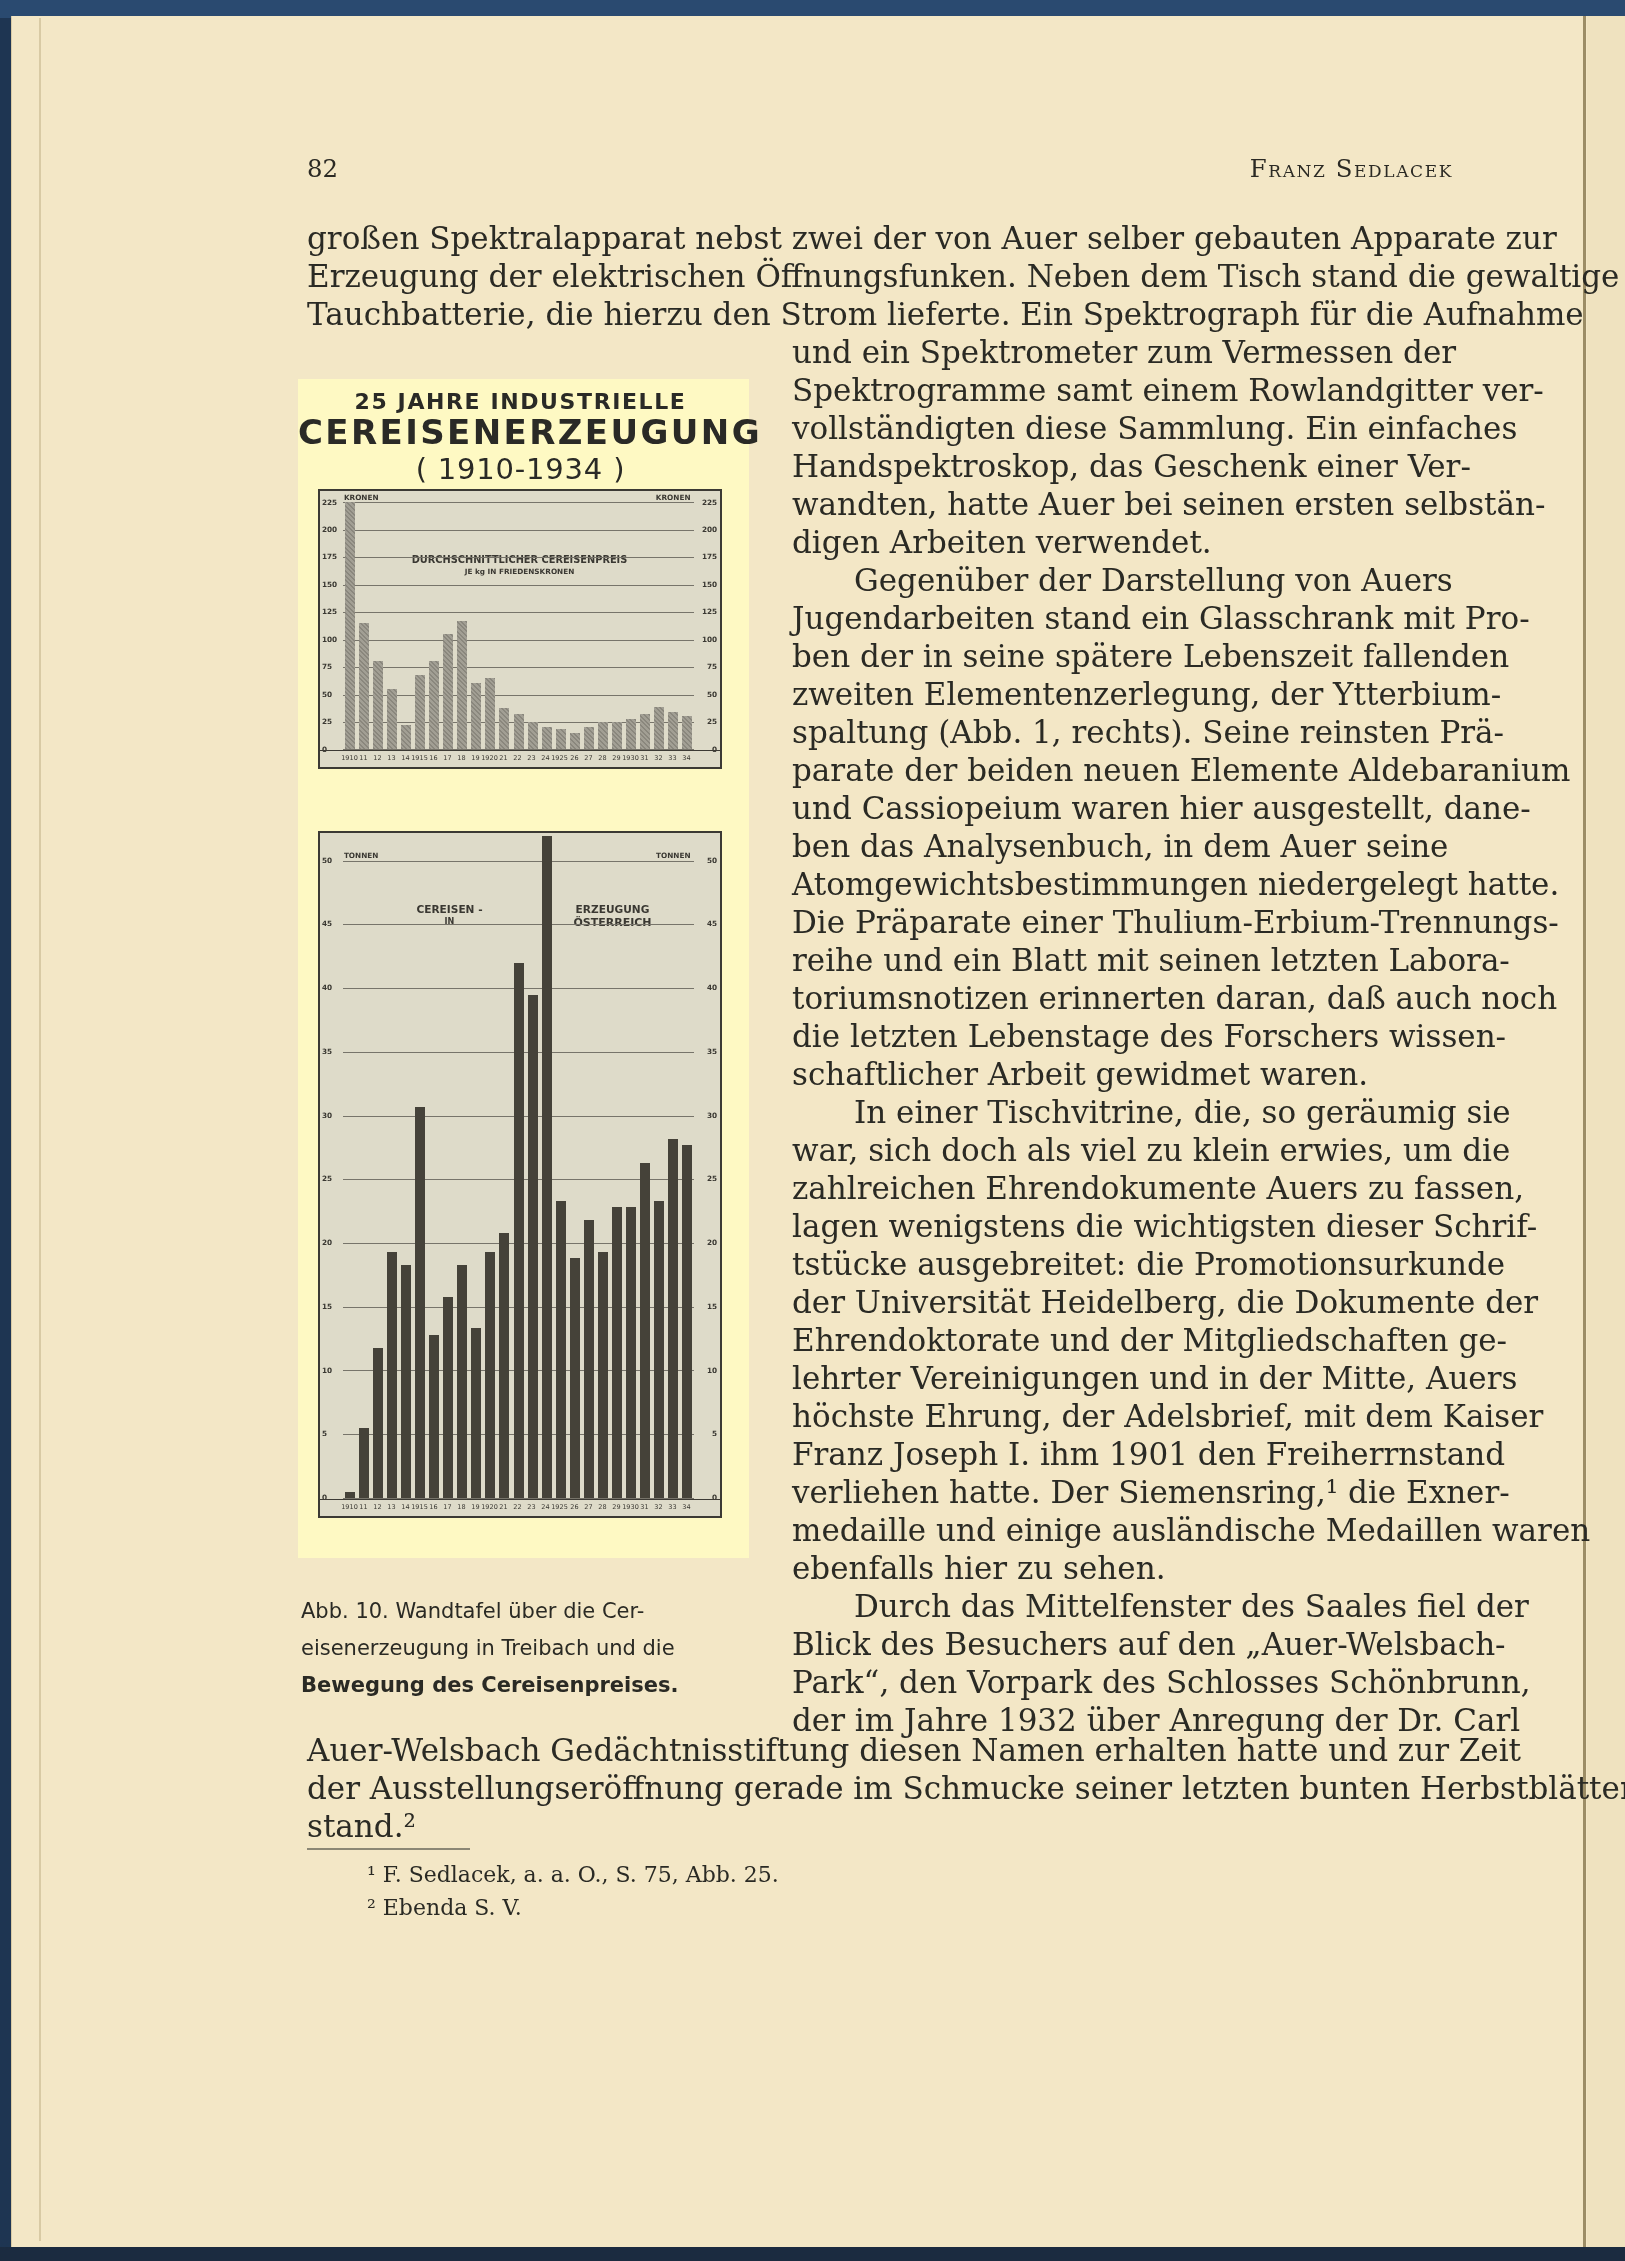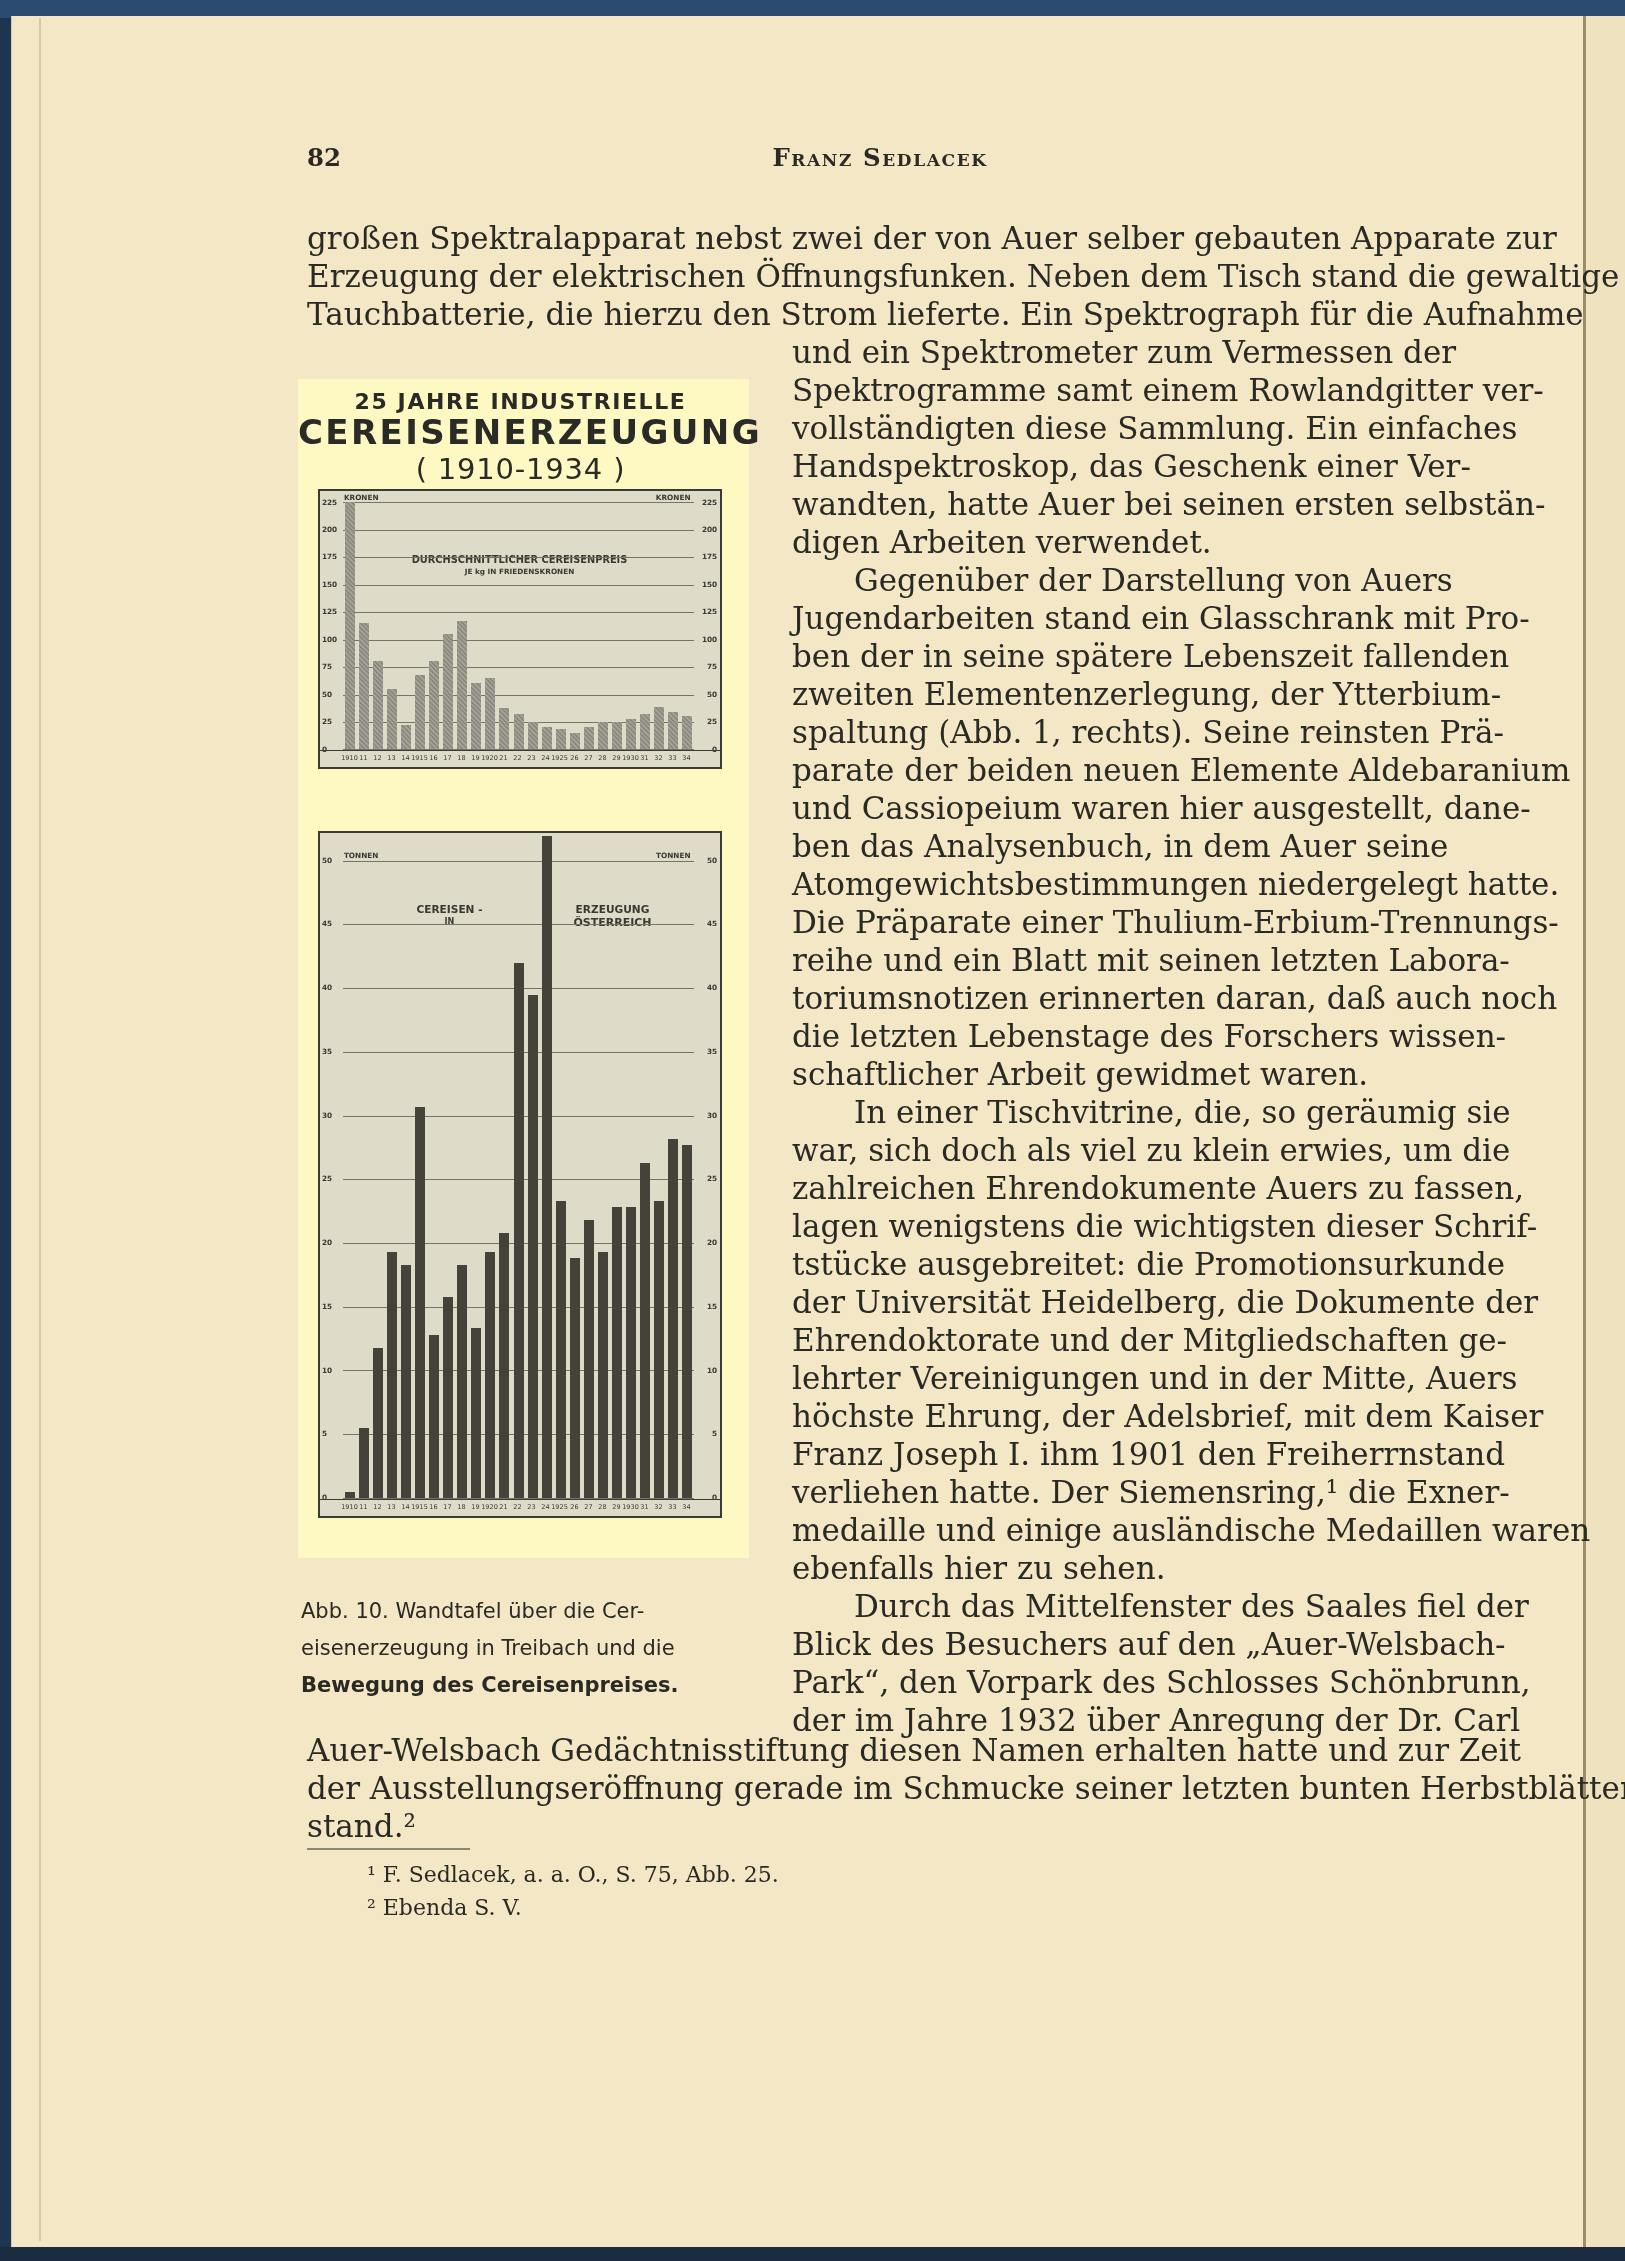--- a/index.html
+++ b/index.html
@@ -12,23 +12,23 @@
   .cover-bottom { position: absolute; left: 0; top: 2247px; width: 1626px; height: 14px; background: #1b2b40; }
   .page {
     position: absolute; left: 11.4px; top: 16.3px; width: 1582px; height: 2231px;
     background: #f3e7c6;
     border-left: 1.6px solid #d9cba5;
   }
   .page-edge { position: absolute; left: 39px; top: 18px; width: 1.6px; height: 2223px; background: #d8caa4; }
   .gutter { position: absolute; left: 1583px; top: 16.3px; width: 3.3px; height: 2231px; background: #9c8d66; }
   .right-strip { position: absolute; left: 1587px; top: 16.3px; width: 39px; height: 2231px; background: #efe2bf; }
 
-  .running-head { position: absolute; top: 143px; left: 307px; width: 1146px; height: 33px; font-size: 24.4px; color: #2b2a24; font-weight: bold; }
+  .running-head { position: absolute; top: 154px; left: 307px; width: 1146px; height: 33px; font-size: 24.4px; color: #2b2a24; }
   .page-number { position: absolute; left: 0; top: 0; }
-  .running-title { position: absolute; left: 0; right: 0; text-align: center; font-variant: small-caps; letter-spacing: 1.6px; }
+  .running-title { position: absolute; left: 0; right: 0; text-align: right; font-variant: small-caps; letter-spacing: 1.6px; }
 
   .text { color: #2a2a24; font-size: 31px; line-height: 38px; text-align: justify; }
   .block-full { position: absolute; left: 307px; width: 1140px; }
   .block-col { position: absolute; left: 792px; width: 655px; }
   .line { display: block; text-align-last: justify; white-space: nowrap; }
   .line.last { text-align-last: left; }
 
   .figure { position: absolute; left: 298px; top: 379px; width: 451px; height: 1179px; background: #fef9c3; }
   .fig-title { position: absolute; left: 0; width: 445px; text-align: center; color: #2a2a26; font-family: "DejaVu Sans", sans-serif; font-weight: bold; }
   .fig-title.t1 { top: 9.8px; font-size: 22px; letter-spacing: 1.6px; }

